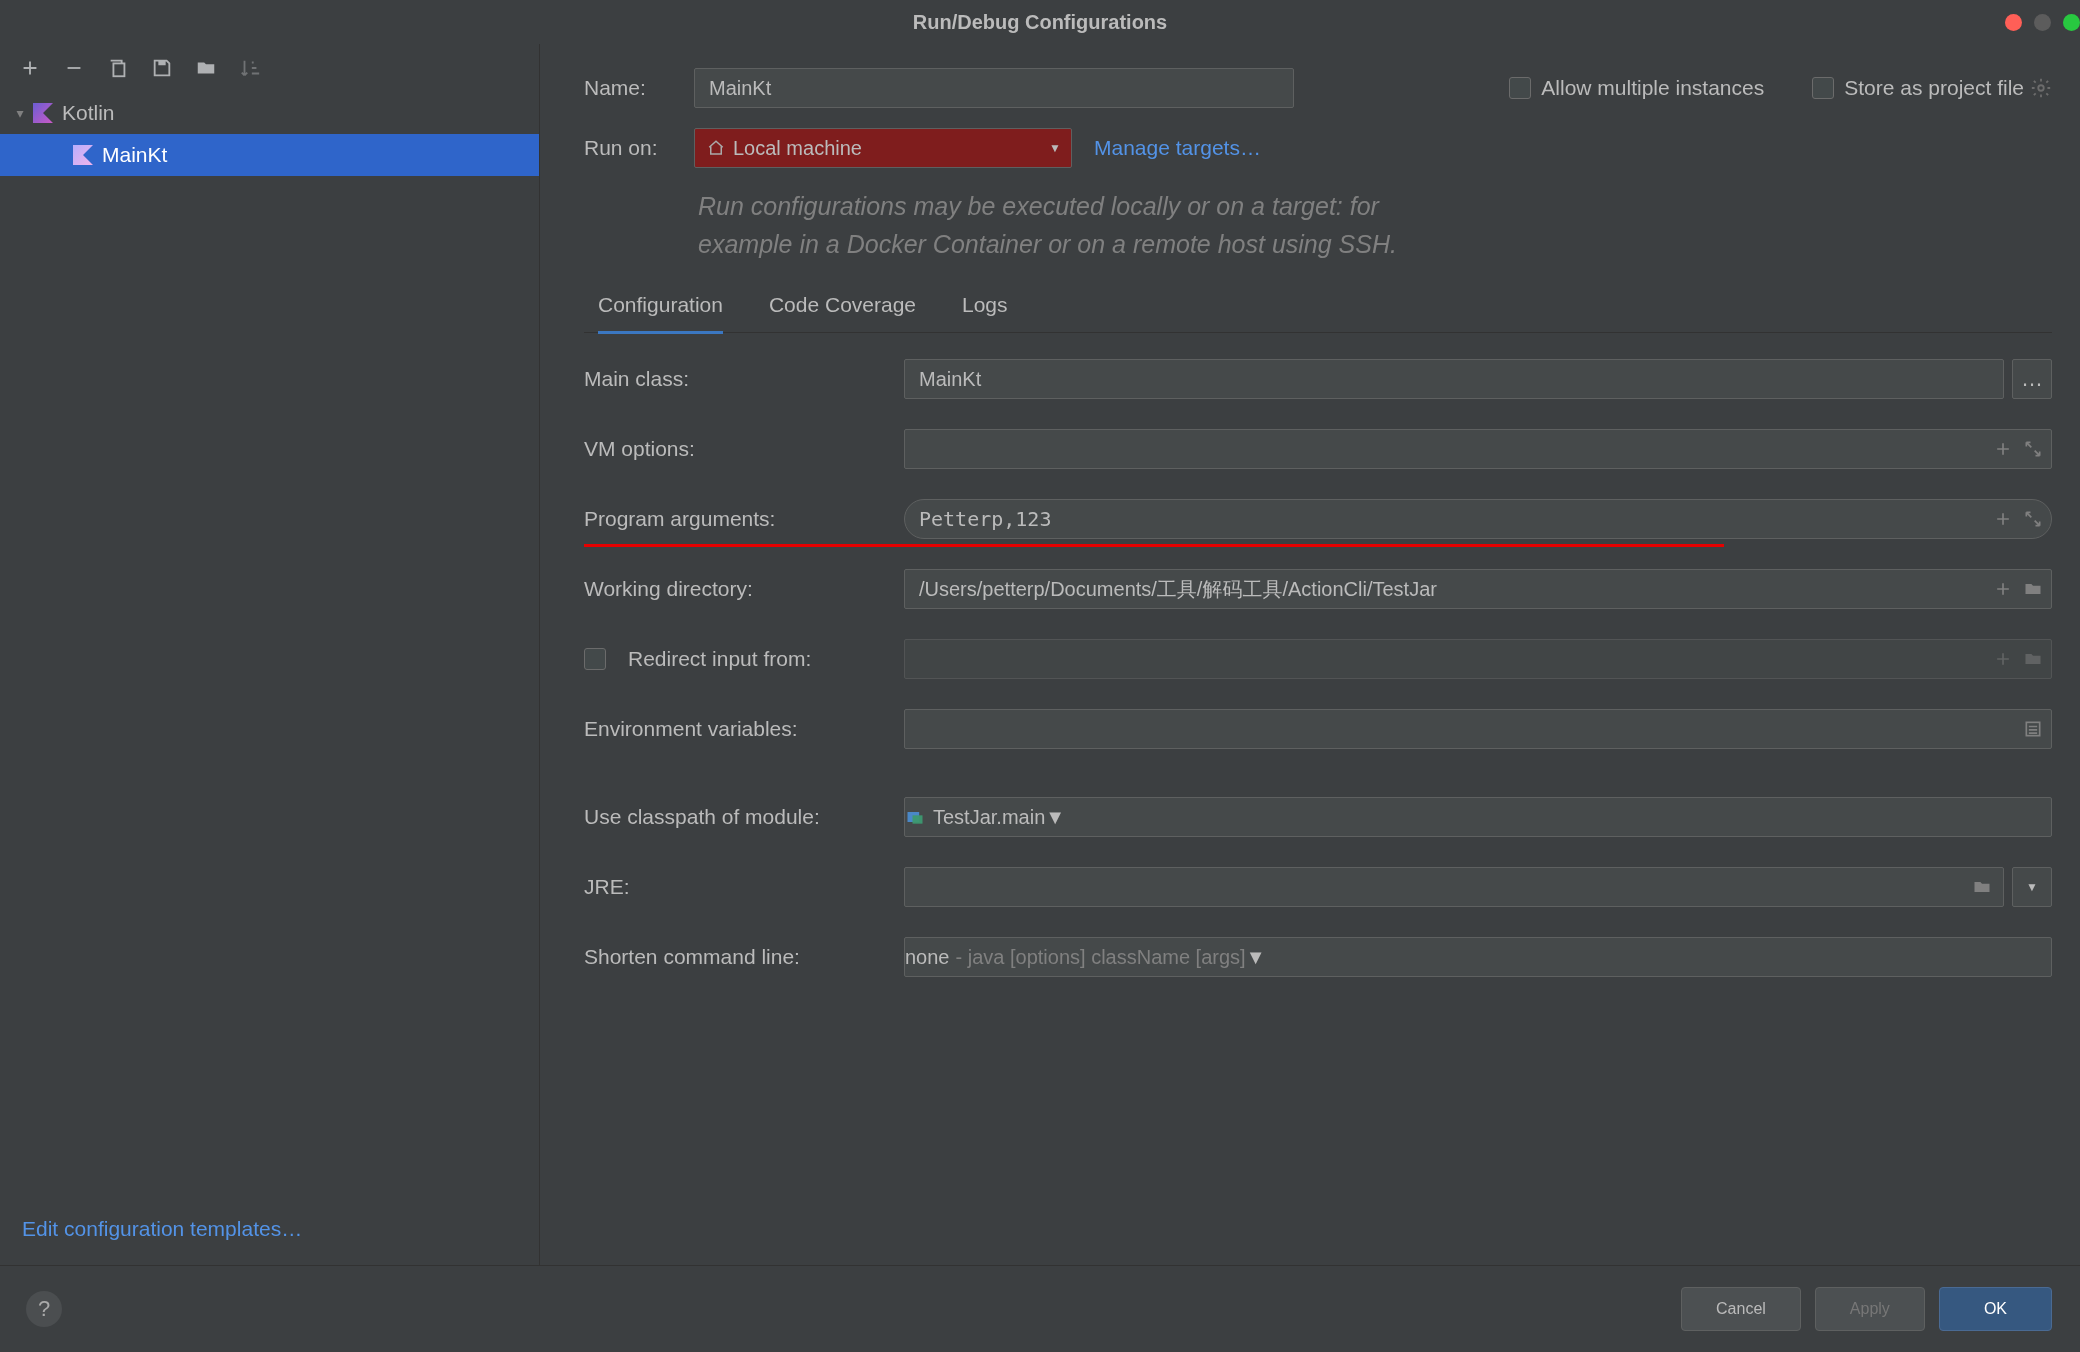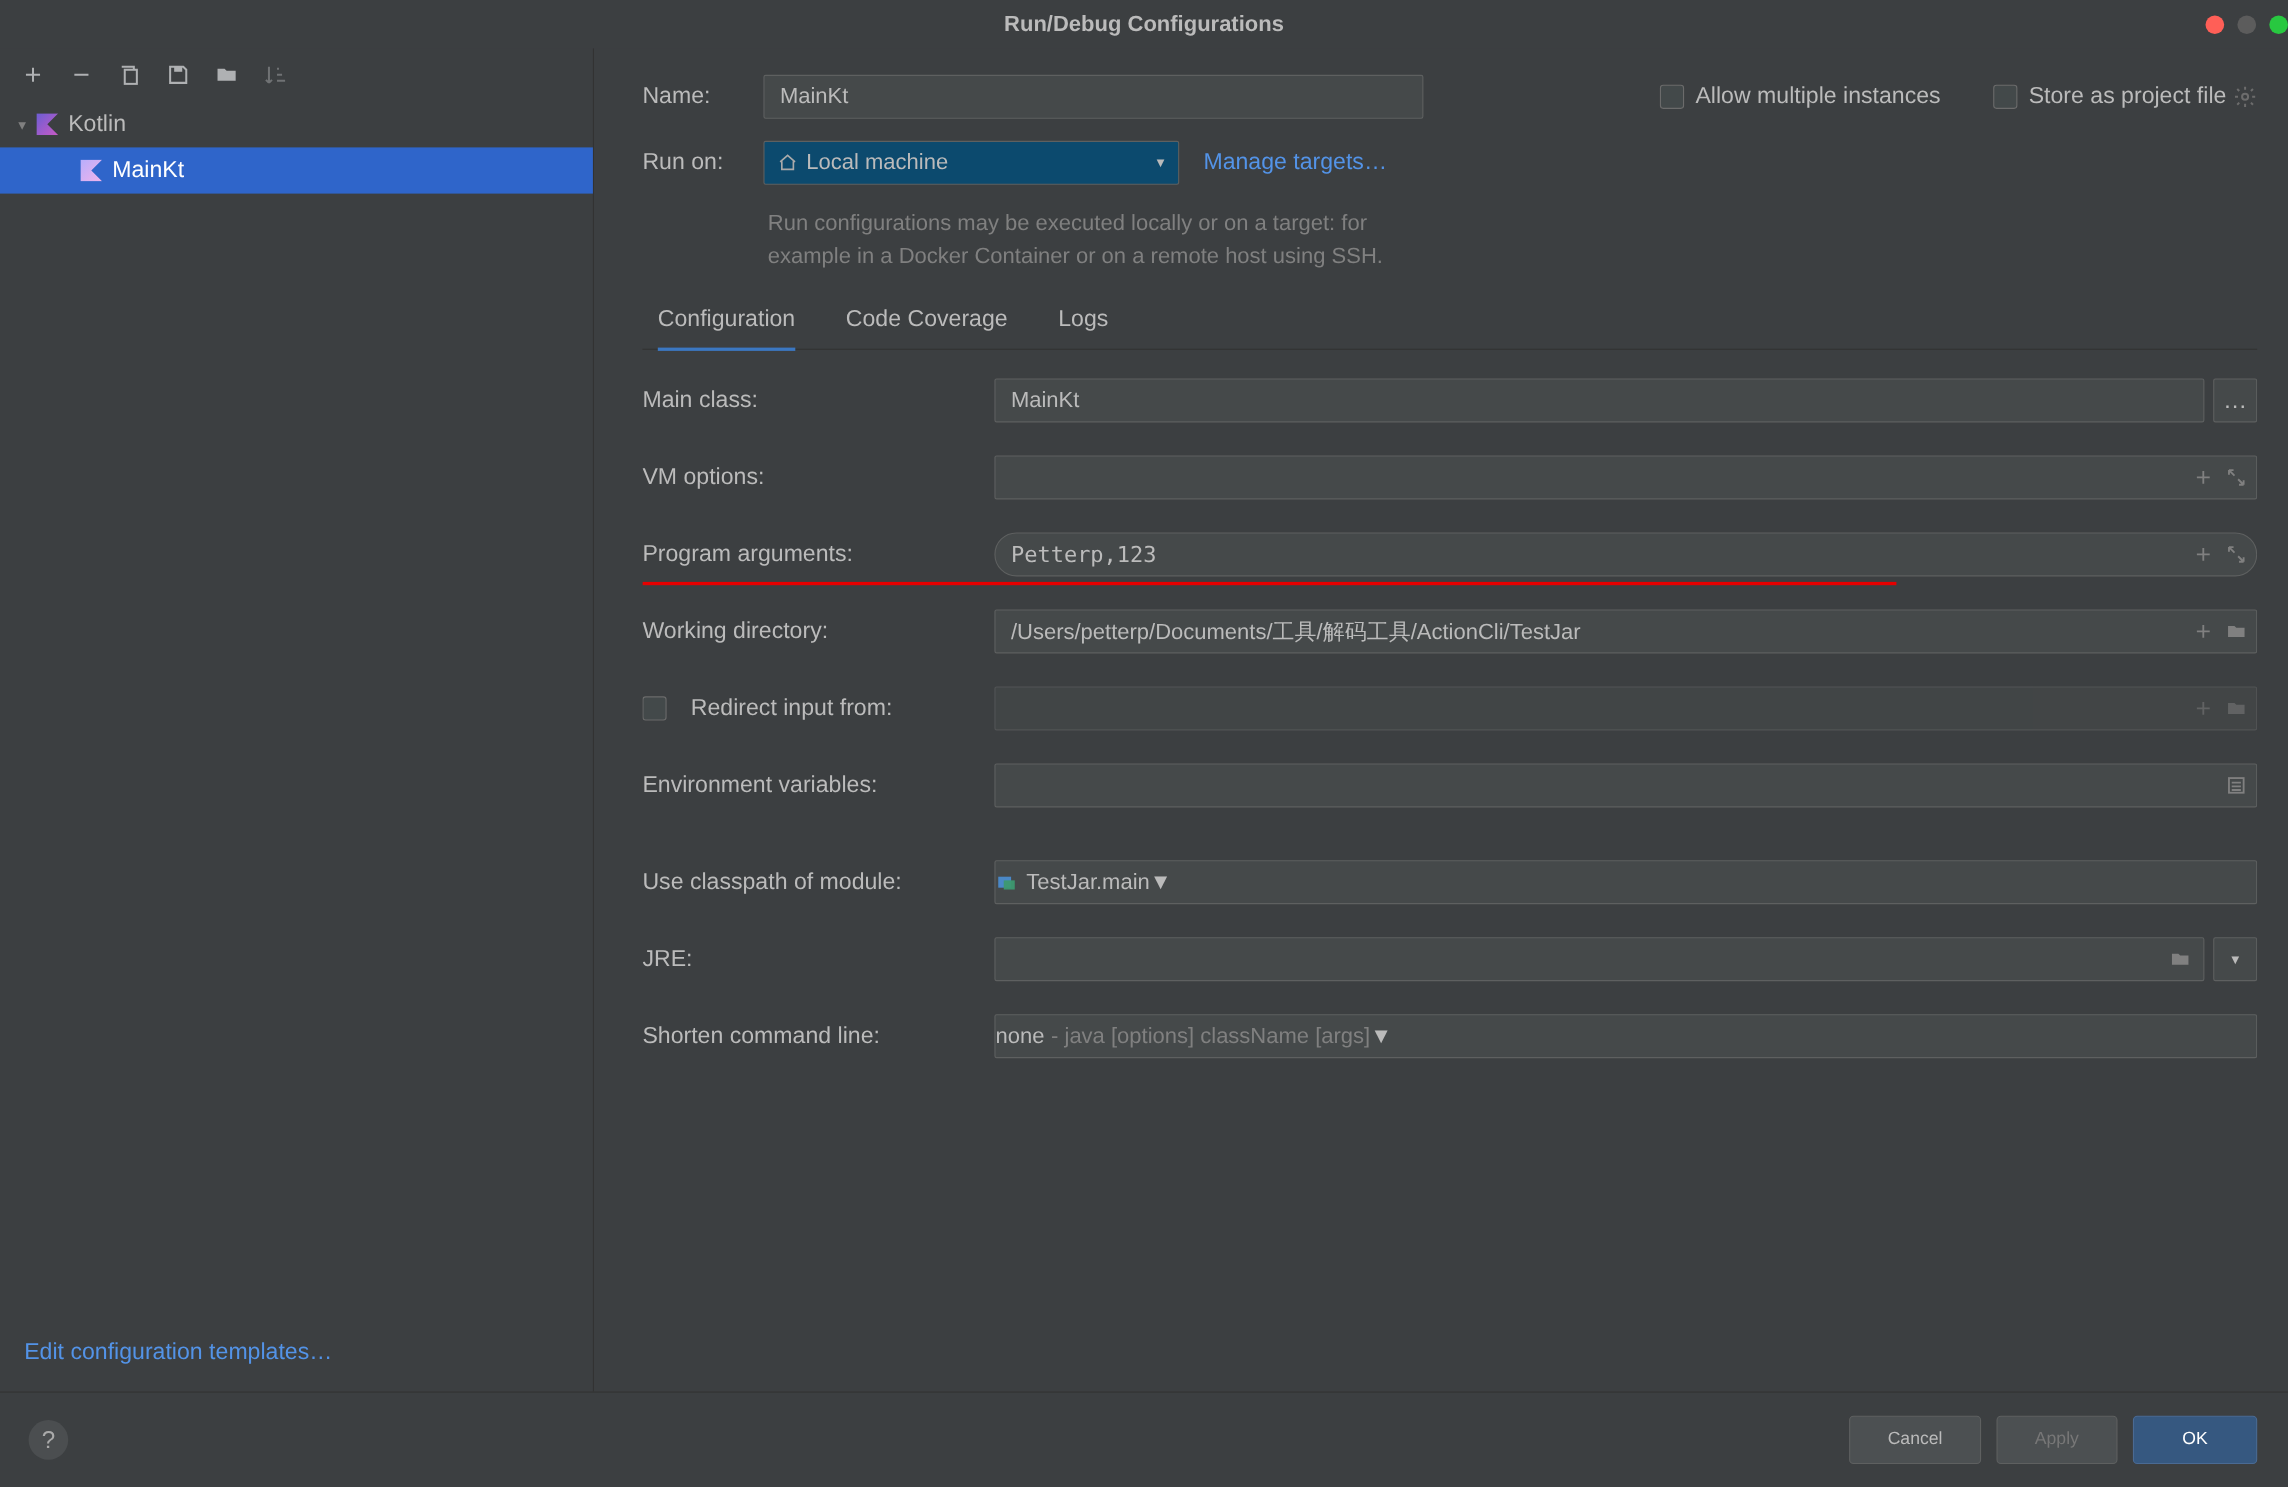--- a/index.html
+++ b/index.html
@@ -18,23 +18,23 @@
 .tree-row.selected { background: #2f65ca; color: #ffffff; }
 .tree-chevron { width: 16px; text-align: center; margin-right: 4px; font-size: 14px; color: #808080; }
 .tree-icon { width: 22px; height: 22px; margin-right: 8px; display: inline-flex; align-items: center; justify-content: center; }
 .sidebar-footer-link { position: absolute; bottom: 24px; left: 22px; color: #5393e7; cursor: pointer; font-size: 21px; text-align: right; }
 .panel { flex: 1; display: flex; flex-direction: column; padding: 24px 28px 0 44px; overflow: hidden; }
 .row { display: flex; align-items: center; margin-bottom: 20px; }
 .lbl { width: 110px; color: #bbbbbb; font-size: 21px; }
 .text-input { background: #45494a; border: 1px solid #5e6060; color: #bbbbbb; height: 40px; padding: 0 14px; border-radius: 2px; font-size: 20px; }
 .checkbox { width: 22px; height: 22px; border: 1px solid #6b6b6b; border-radius: 3px; background: #43494a; margin-right: 10px; display: inline-block; flex-shrink: 0; }
 .check-lbl { color: #bbbbbb; font-size: 21px; }
-.dropdown { display: flex; align-items: center; background: #0c4a6e; border: 1px solid #5e6060; height: 40px; padding: 0 10px 0 12px; border-radius: 2px; gap: 8px; min-width: 378px; position: relative; cursor: pointer; }
+.dropdown { display: flex; align-items: center; background: #7f1d1d; border: 1px solid #5e6060; height: 40px; padding: 0 10px 0 12px; border-radius: 2px; gap: 8px; min-width: 378px; position: relative; cursor: pointer; }
 .dropdown .dd-arrow { position: absolute; right: 10px; font-size: 12px; color: #bababa; }
-.hint { color: #808080; font-size: 20px; margin-left: 114px; line-height: 1.5; margin-bottom: 20px; }
+.hint { color: #808080; font-size: 25px; margin-left: 114px; line-height: 1.5; margin-bottom: 20px; font-style: italic; }
 .tabs { display: flex; gap: 46px; border-bottom: 1px solid #323232; padding-left: 14px; }
 .tab { padding: 10px 0 14px 0; cursor: pointer; font-size: 21px; color: #bbbbbb; }
 .tab.active { border-bottom: 3px solid #3b77c1; color: #bbbbbb; margin-bottom: -2px; }
 .form-area { padding: 26px 0 0 0; flex: 1; overflow-y: auto; }
 .form-row { display: flex; align-items: center; margin-bottom: 30px; }
 .form-lbl { width: 320px; color: #bbbbbb; font-size: 21px; }
 .form-field { flex: 1; display: flex; align-items: center; gap: 8px; position: relative; }
 .field-input { flex: 1; background: #45494a; border: 1px solid #5e6060; color: #bbbbbb; height: 40px; padding: 0 14px; border-radius: 2px; font-size: 20px; min-width: 0; font-family: "SF Mono", Menlo, monospace; }
 .field-input.system { font-family: -apple-system, Arial, sans-serif; }
 .btn-square { width: 40px; height: 40px; background: #45494a; border: 1px solid #5e6060; display: flex; align-items: center; justify-content: center; border-radius: 2px; cursor: pointer; font-size: 22px; color: #bbbbbb; }

